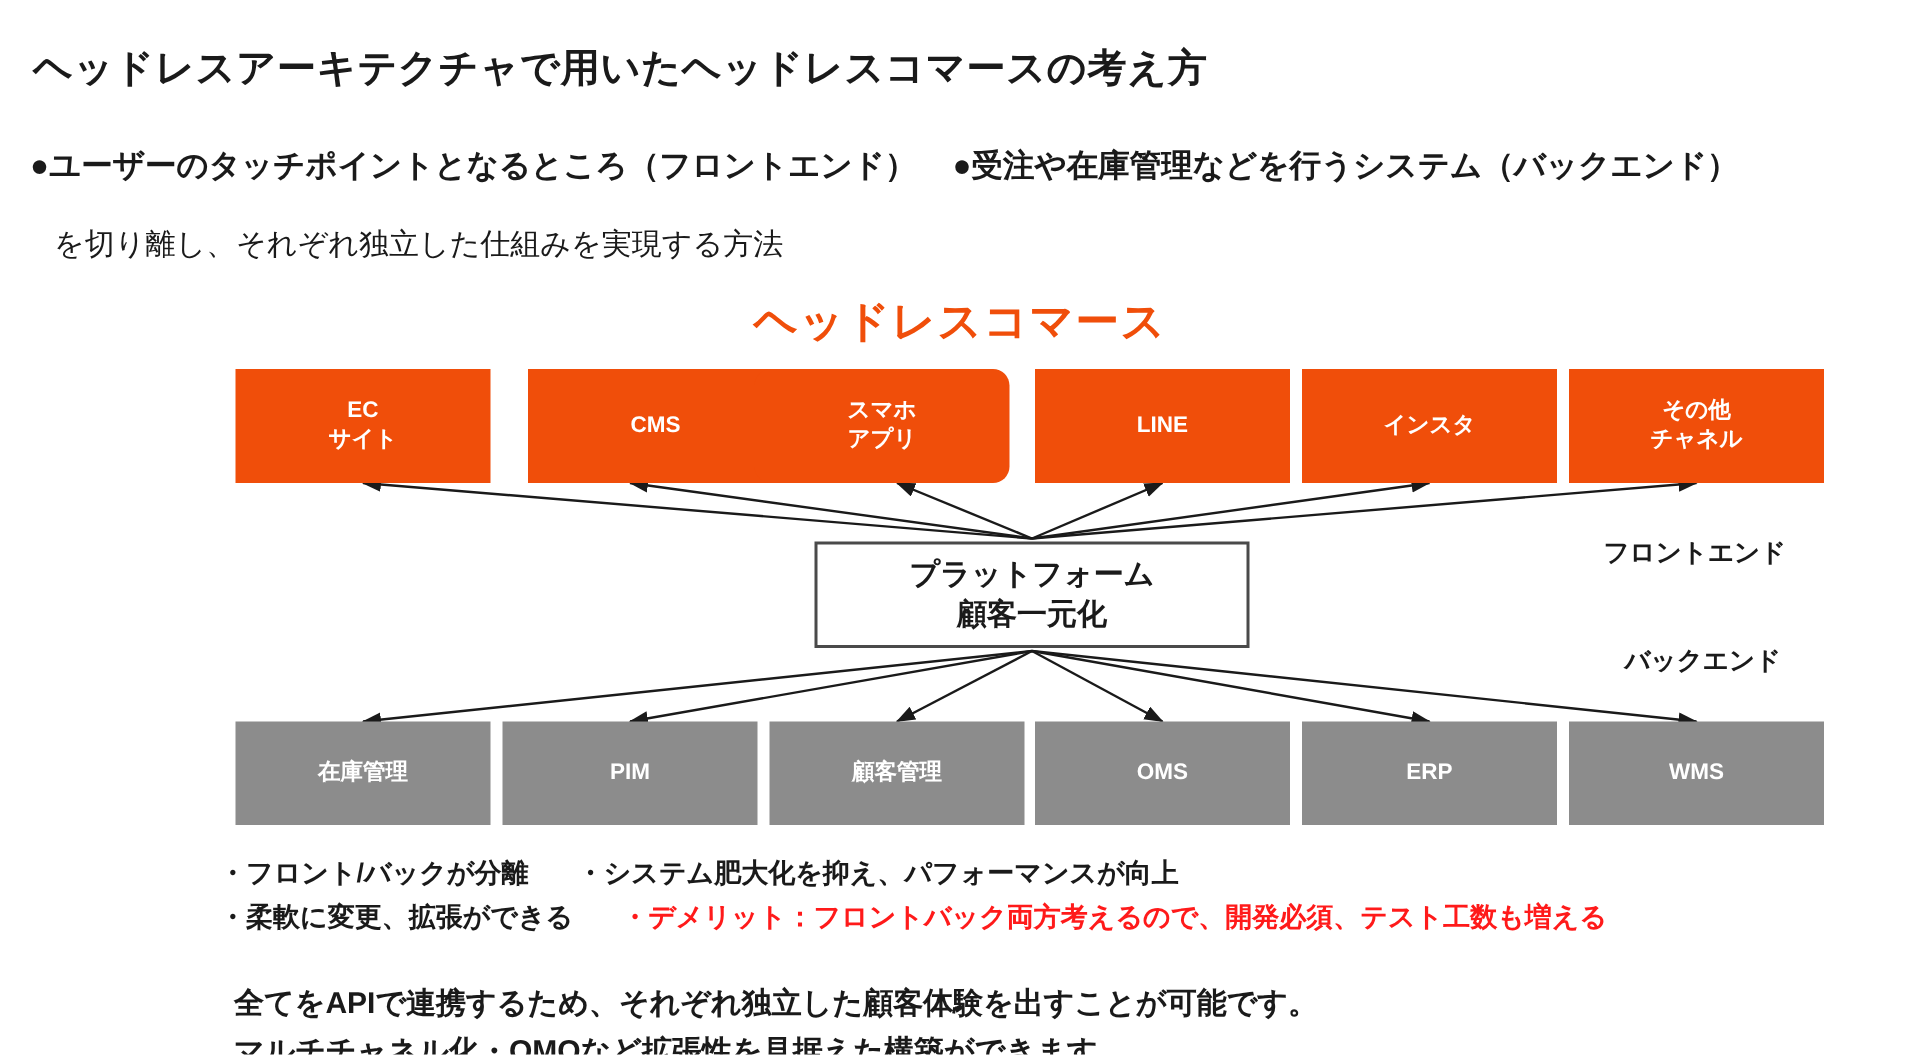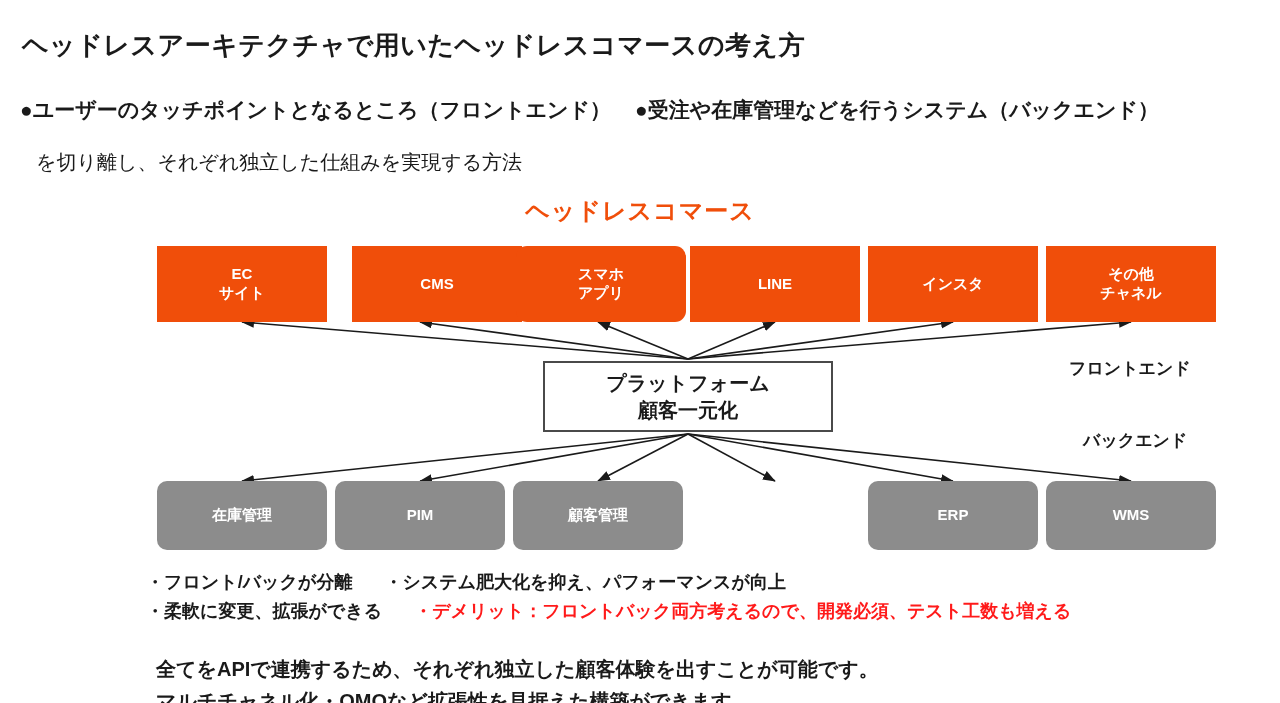--- a/index.html
+++ b/index.html
@@ -30,39 +30,39 @@
   .lead-item.second{margin-left:24px;}
   .lead-sub{
     position:absolute;left:36px;top:129px;
     font-size:20px;font-weight:normal;color:#1a1a1a;white-space:nowrap;
   }
 
   
   .section-heading{
     position:absolute;left:0;top:175px;width:1280px;
     text-align:center;
-    font-size:24px;font-weight:bold;
+    font-size:29px;font-weight:bold;
     color:#f04e0a;letter-spacing:1px;
   }
 
   
   .diagram{position:absolute;left:0;top:0;width:1028px;height:703px;}
   .arrow-layer{position:absolute;left:0;top:0;width:1280px;height:703px;}
 
   .node{
     position:absolute;
     display:flex;align-items:center;justify-content:center;
     text-align:center;
     color:#ffffff;
     font-size:15px;font-weight:bold;
     line-height:1.25;
     box-sizing:border-box;
   }
   .node.front{background:#f04e0a;}
-  .node.back{background:#8c8c8c;border-radius:10px;}
+  .node.back{background:#8c8c8c;}
   .node span{display:block;}
 
   .platform{
     position:absolute;
     left:543px;top:341px;width:290px;height:71px;
     background:#ffffff;
     border:2px solid #4a4a4a;
     display:flex;flex-direction:column;
     align-items:center;justify-content:center;
     font-size:20px;font-weight:bold;color:#1a1a1a;
@@ -146,21 +146,21 @@
         <span>EC</span>
         <span>サイト</span>
       </div>
     </div>
     <div class="node front" style="left:352px;top:226px;width:170px;height:76px;">
       <div>
         <span>CMS</span>
 
       </div>
     </div>
-    <div class="node front" style="left:516px;top:226px;width:170px;height:76px;border-radius:11px;">
+    <div class="node front" style="left:503px;top:226px;width:170px;height:76px;border-radius:11px;">
       <div>
         <span>スマホ</span>
         <span>アプリ</span>
       </div>
     </div>
     <div class="node front" style="left:690px;top:226px;width:170px;height:76px;">
       <div>
         <span>LINE</span>
 
       </div>
@@ -194,20 +194,26 @@
     </div>
     <div class="node back" style="left:335px;top:461px;width:170px;height:69px;">
       <div>
         <span>PIM</span>
 
       </div>
     </div>
     <div class="node back" style="left:513px;top:461px;width:170px;height:69px;">
       <div>
         <span>顧客管理</span>
+
+      </div>
+    </div>
+    <div class="node back" style="left:690px;top:461px;width:170px;height:69px;">
+      <div>
+        <span>OMS</span>
 
       </div>
     </div>
     <div class="node back" style="left:868px;top:461px;width:170px;height:69px;text-align:center;">
       <div>
         <span>ERP</span>
 
       </div>
     </div>
     <div class="node back" style="left:1046px;top:461px;width:170px;height:69px;justify-content:center;">

